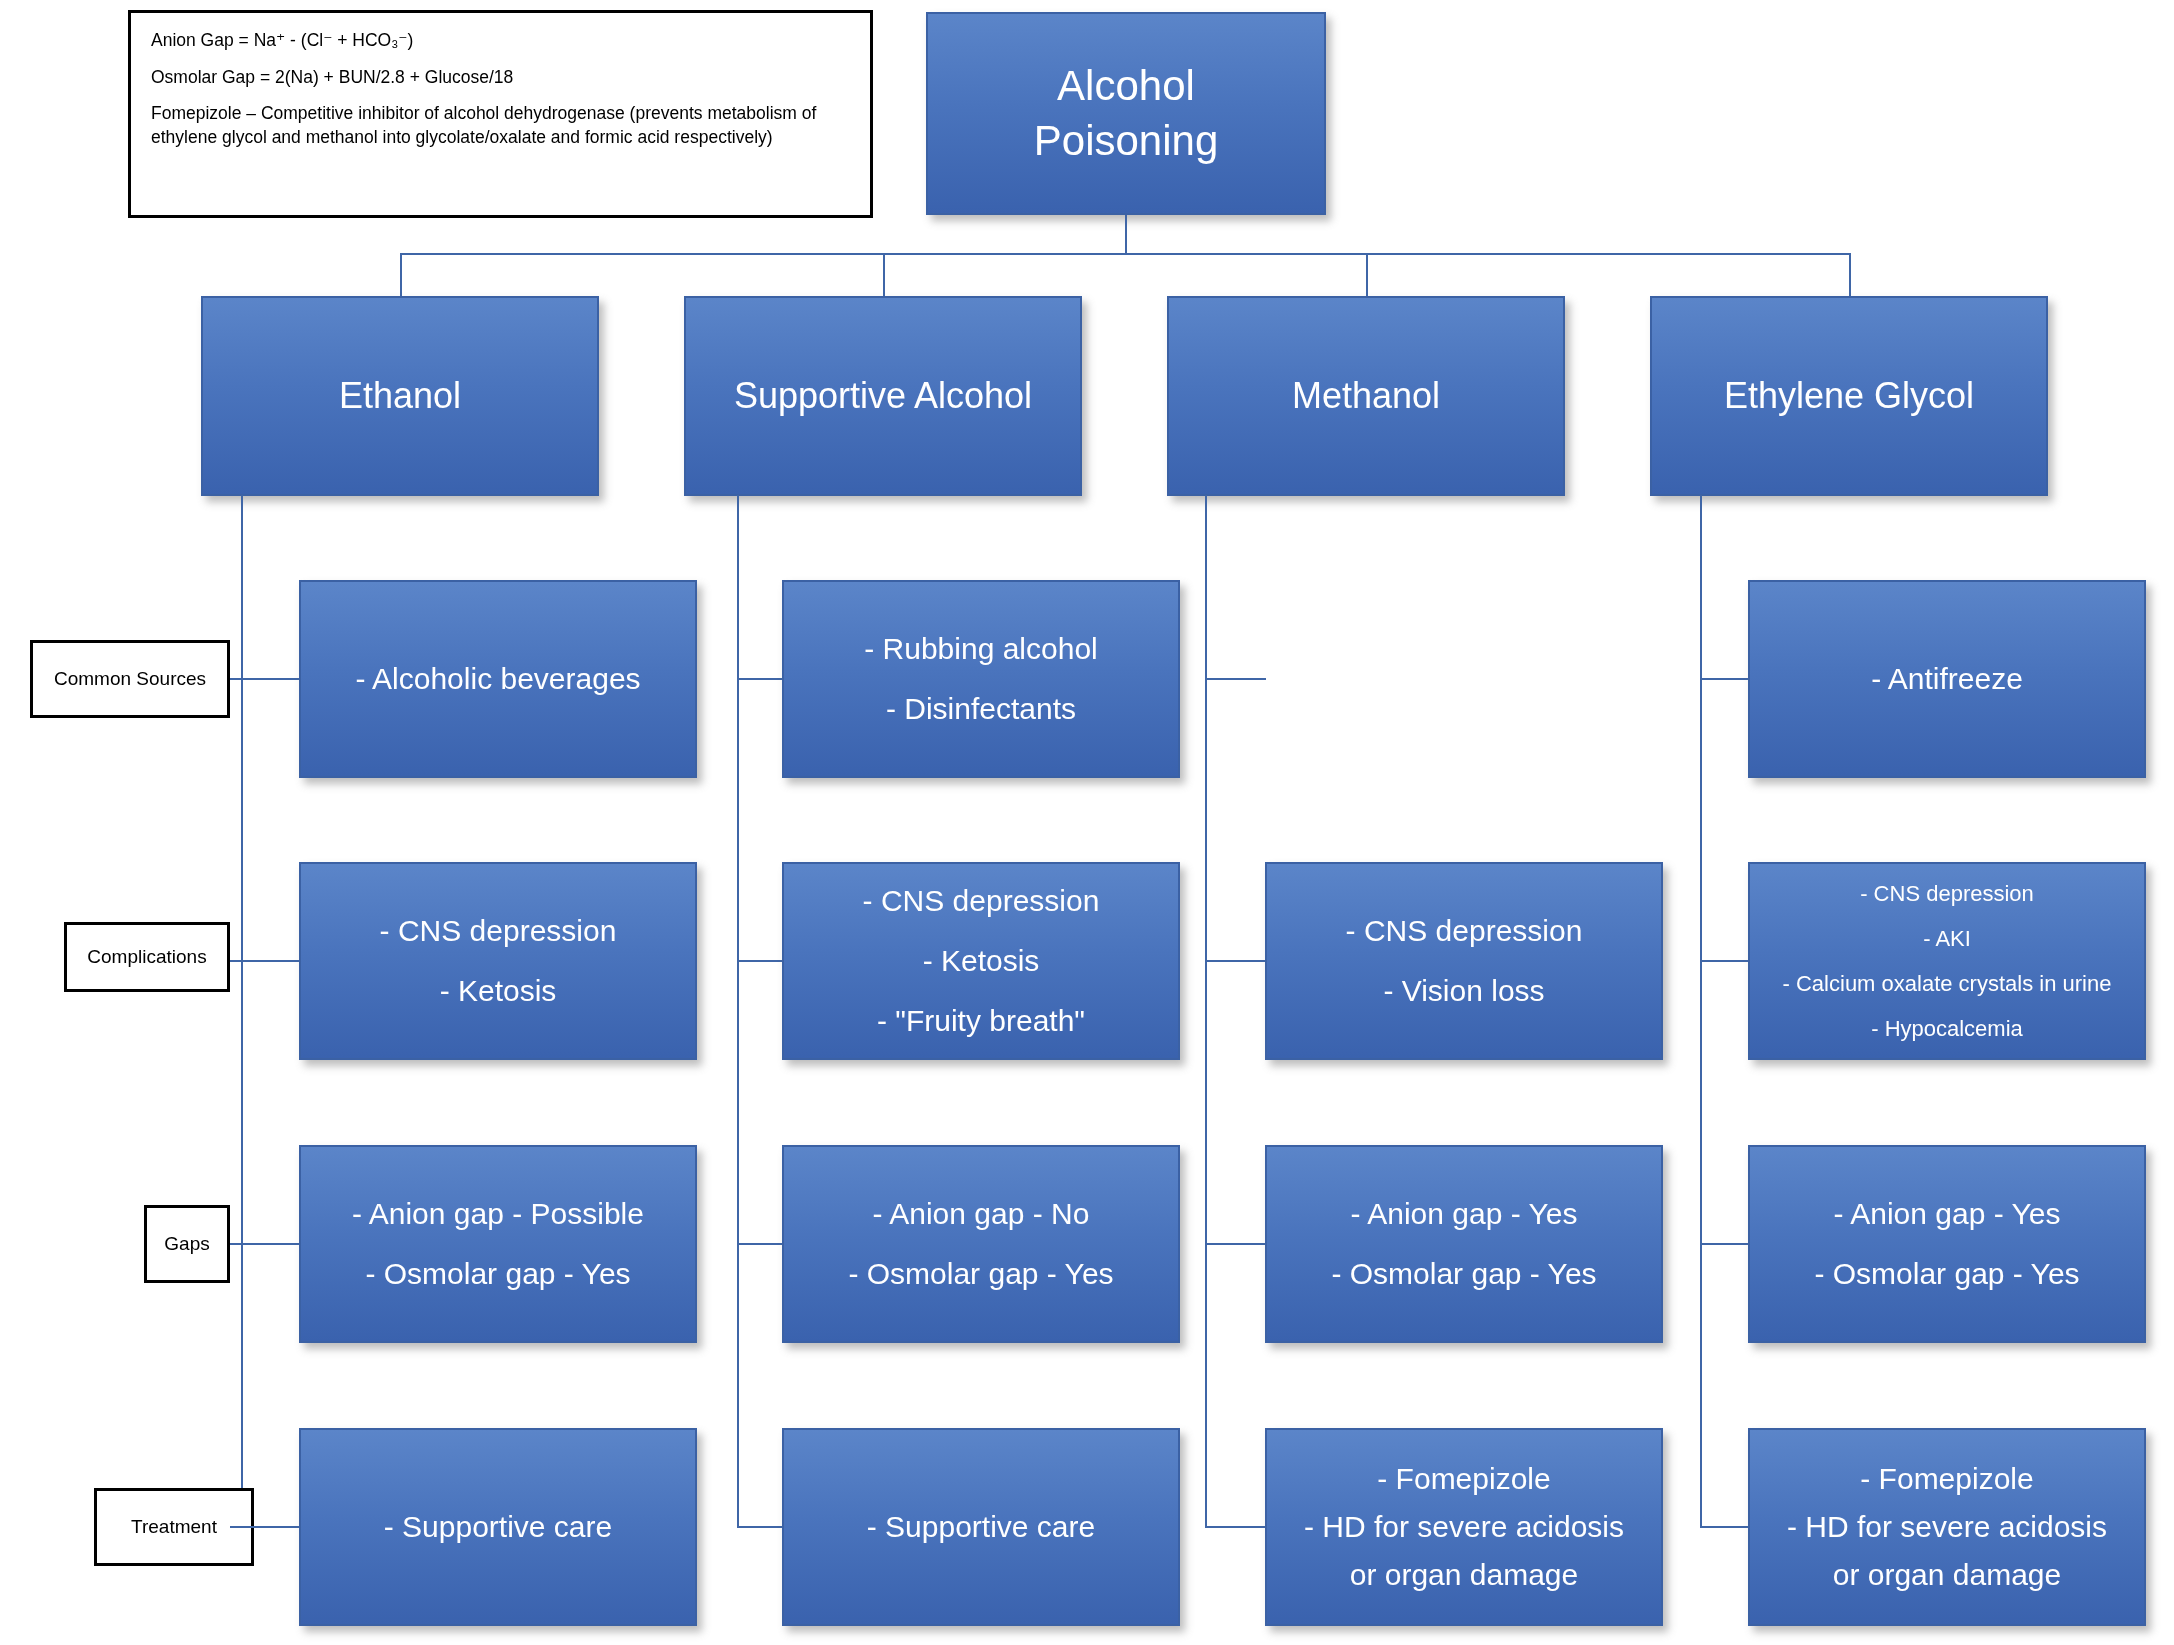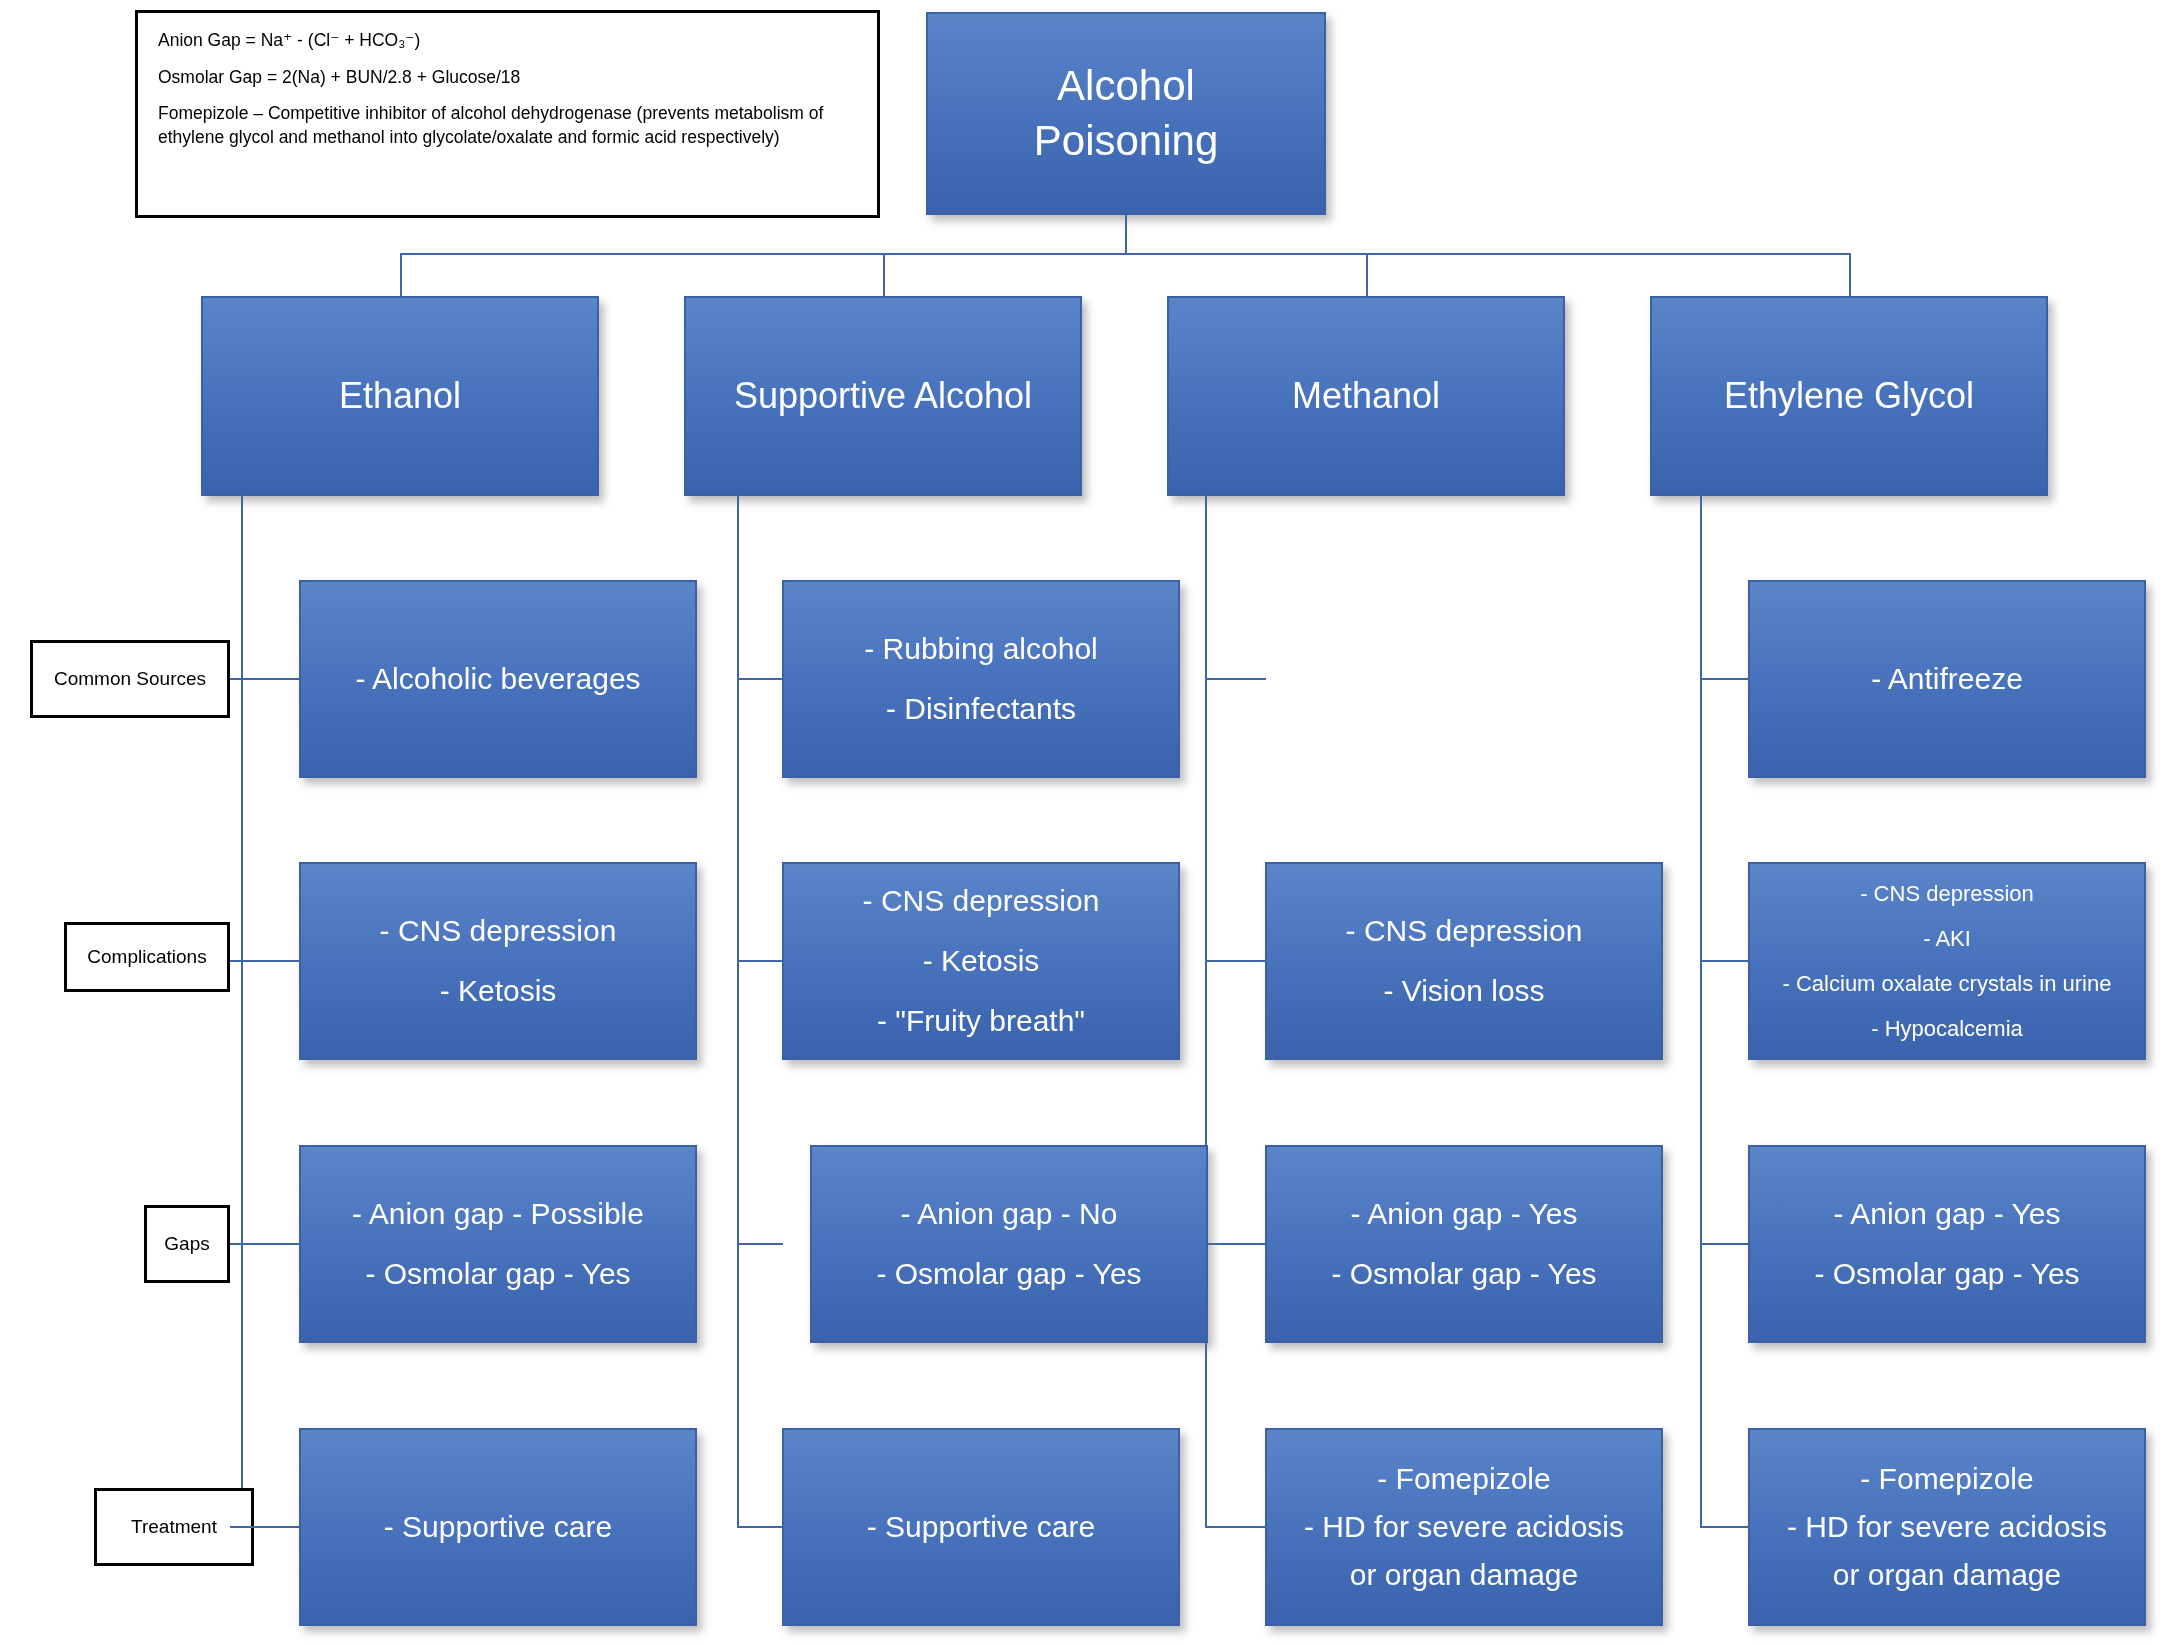--- a/index.html
+++ b/index.html
@@ -16,21 +16,21 @@
   .title-box{left:926px;top:12px;width:400px;height:203px;font-size:42px;line-height:1.3;}
   .header-box{top:296px;width:398px;height:200px;font-size:36px;}
   .cell{width:398px;height:198px;font-size:30px;line-height:2.0;padding:0 4px;}
   .cell.small{font-size:22px;line-height:2.05;}
   .cell.tight{line-height:1.6;padding:0 24px;}
 
   .label-box{position:absolute;display:flex;align-items:center;justify-content:center;
              text-align:center;background:#fff;border:3px solid #000;box-sizing:border-box;
              font-size:19px;color:#000;}
 
-  .note-box{position:absolute;left:135px;top:10px;width:745px;height:208px;
+  .note-box{position:absolute;left:128px;top:10px;width:745px;height:208px;
             border:3px solid #000;box-sizing:border-box;background:#fff;
             padding:16px 20px 10px 20px;font-size:17.5px;color:#000;text-align:left;}
   .note-box p{margin:0 0 13px 0;line-height:1.35;}
 </style>
 </head>
 <body>
 
 <div class="canvas">
 
   <div class="note-box">
@@ -89,21 +89,21 @@
 - Ketosis</div>
   <div class="box cell" style="left:299px;top:1145px;">- Anion gap - Possible
 - Osmolar gap - Yes</div>
   <div class="box cell" style="left:299px;top:1428px;">- Supportive care</div>
 
   <div class="box cell" style="left:782px;top:580px;">- Rubbing alcohol
 - Disinfectants</div>
   <div class="box cell" style="left:782px;top:862px;">- CNS depression
 - Ketosis
 - "Fruity breath"</div>
-  <div class="box cell" style="left:782px;top:1145px;margin-left:28px;">- Anion gap - No
+  <div class="box cell" style="left:782px;top:1145px;">- Anion gap - No
 - Osmolar gap - Yes</div>
   <div class="box cell" style="left:782px;top:1428px;">- Supportive care</div>
 
   <div class="box cell" style="left:1265px;top:862px;">- CNS depression
 - Vision loss</div>
   <div class="box cell" style="left:1265px;top:1145px;">- Anion gap - Yes
 - Osmolar gap - Yes</div>
   <div class="box cell tight" style="left:1265px;top:1428px;">- Fomepizole
 - HD for severe acidosis or organ damage</div>
 

